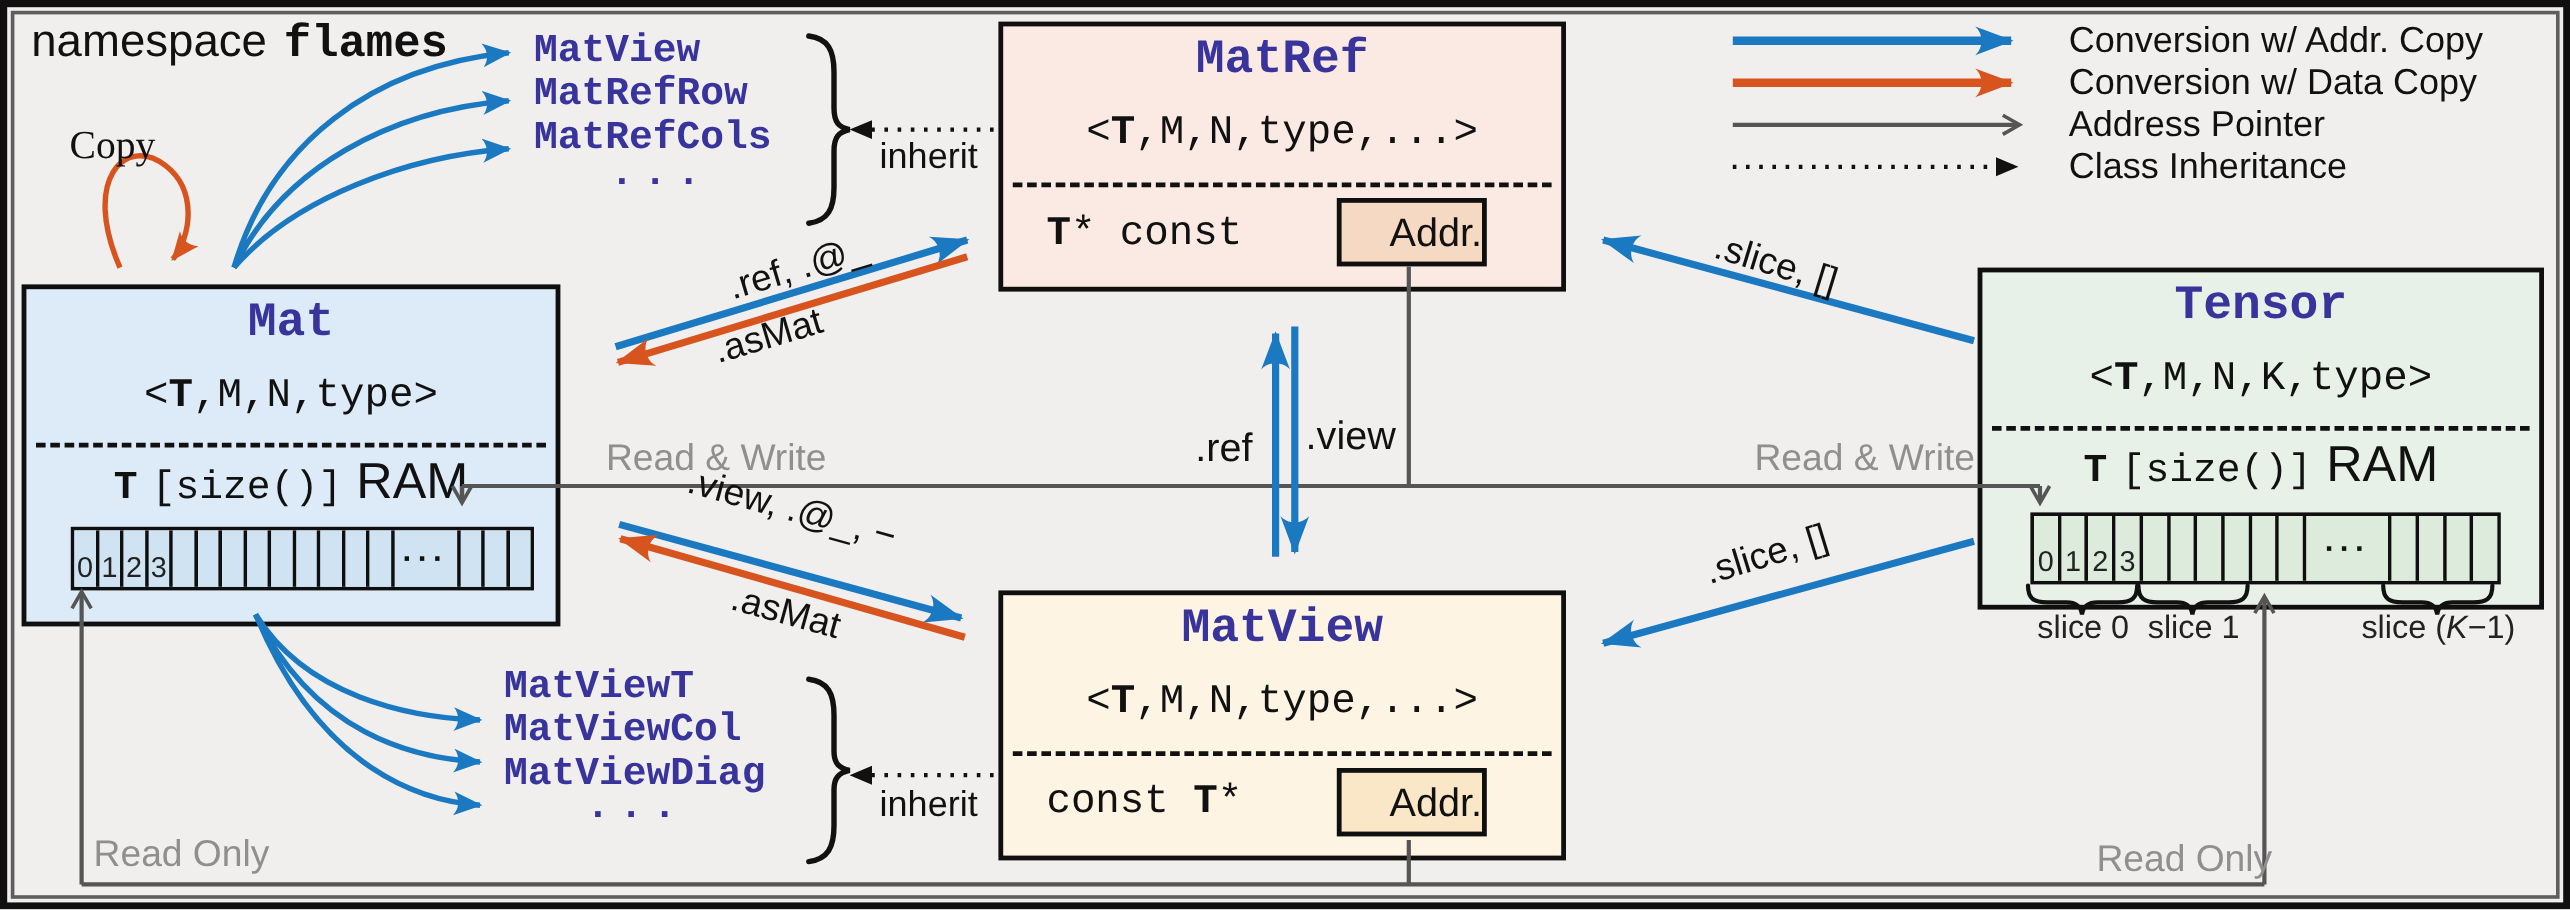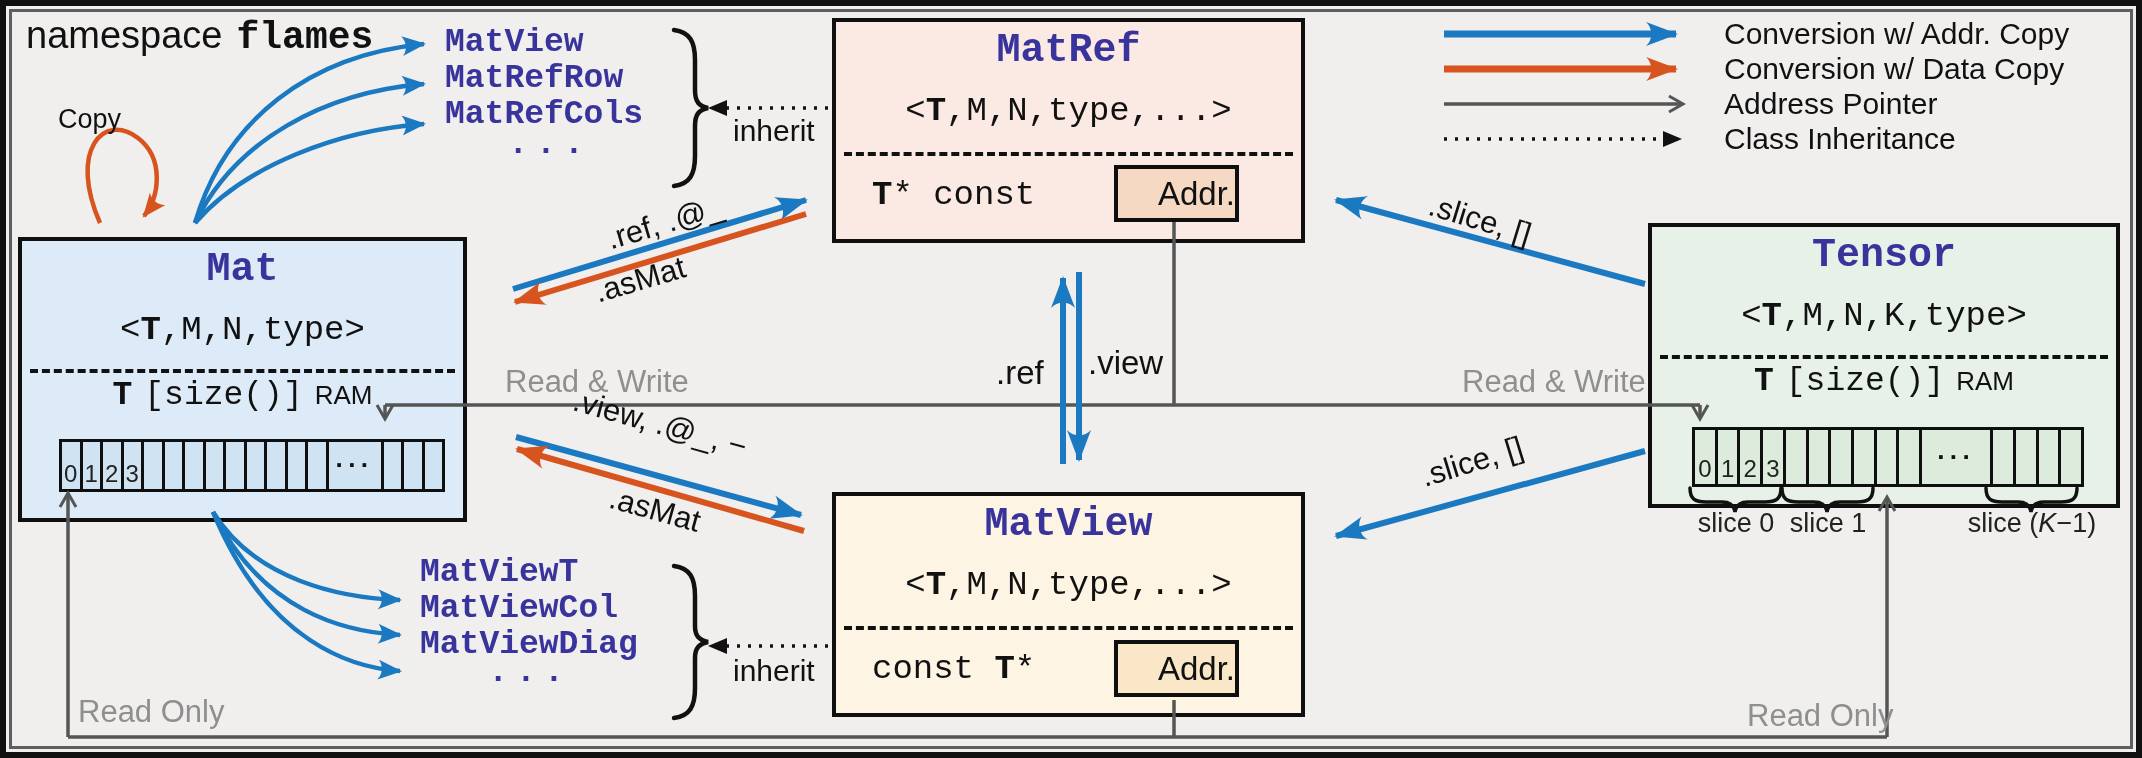--- a/index.html
+++ b/index.html
@@ -17,21 +17,21 @@
   .tensor-fill{background:#e8f1e8;}
   .box-title{position:absolute;left:0;right:0;top:6px;text-align:center;
              font-family:"Liberation Mono",monospace;font-weight:bold;font-size:40px;color:#38349c;}
   .box-tpl{position:absolute;left:0;right:0;top:70px;text-align:center;
            font-family:"Liberation Mono",monospace;font-size:34px;color:#111;white-space:nowrap;}
   .box-dash{position:absolute;left:8px;right:8px;border-top:4px dashed #111;}
   .member-row{position:absolute;left:0;right:0;text-align:center;font-size:33px;
               font-family:"Liberation Mono",monospace;white-space:nowrap;}
   .member-left{position:absolute;font-size:34px;font-family:"Liberation Mono",monospace;
                display:flex;align-items:center;white-space:pre;}
-  .ram{font-family:"Liberation Sans",sans-serif;font-size:26px;margin-left:12px;margin-top:20px;}
+  .ram{font-family:"Liberation Sans",sans-serif;font-size:42px;margin-left:12px;margin-top:20px;}
   .memt{margin-right:12px;}
   .addr{position:absolute;width:125px;height:57px;border:4px solid #0f0f0f;box-sizing:border-box;
         display:flex;align-items:center;justify-content:flex-end;font-size:33px;
         font-family:"Liberation Sans",sans-serif;color:#111;}
   .addr-ref{background:#f6d9c2;}
   .addr-view{background:#f9e7c8;}
   
   .array{position:absolute;display:flex;border:3px solid #0f0f0f;box-sizing:border-box;}
   .cell{flex:1 1 0;border-right:3px solid #0f0f0f;display:flex;align-items:flex-end;
         justify-content:center;font-size:24px;color:#222;padding-bottom:1px;}
@@ -47,21 +47,21 @@
   .derived .dots{letter-spacing:8px;text-align:center;}
   
   .graytext{position:absolute;color:#8f8f8f;font-size:31px;z-index:6;white-space:nowrap;}
   .edgelabel{position:absolute;font-size:31px;color:#111;z-index:6;white-space:nowrap;text-align:center;}
   .vlabel{position:absolute;font-size:33px;color:#111;z-index:6;white-space:nowrap;}
   .inherit-label{position:absolute;font-size:30px;color:#111;z-index:6;margin-top:44px;}
   .slicelabel{position:absolute;font-size:27px;color:#222;z-index:6;text-align:center;white-space:nowrap;}
   .header{position:absolute;left:26px;top:14px;font-size:38px;z-index:6;white-space:nowrap;}
   .header .kw{font-family:"Liberation Sans",sans-serif;}
   .header .nm{font-family:"Liberation Mono",monospace;font-weight:bold;margin-left:14px;}
-  .copylabel{position:absolute;left:58px;top:104px;font-size:27px;color:#111;z-index:6;}
+  .copylabel{position:absolute;left:58px;top:104px;font-size:33px;color:#111;z-index:6;font-family:Liberation Serif, serif;}
   
   .legend{position:absolute;left:1438px;top:16px;z-index:6;}
   .legrow{display:flex;align-items:center;height:35px;}
   .legrow svg{width:272px;height:30px;flex:0 0 auto;}
   .leglabel{font-size:30px;color:#111;margin-left:14px;white-space:nowrap;}
   #overlay{position:absolute;left:0;top:0;z-index:5;pointer-events:none;}
 </style>
 </head>
 <body>
 

